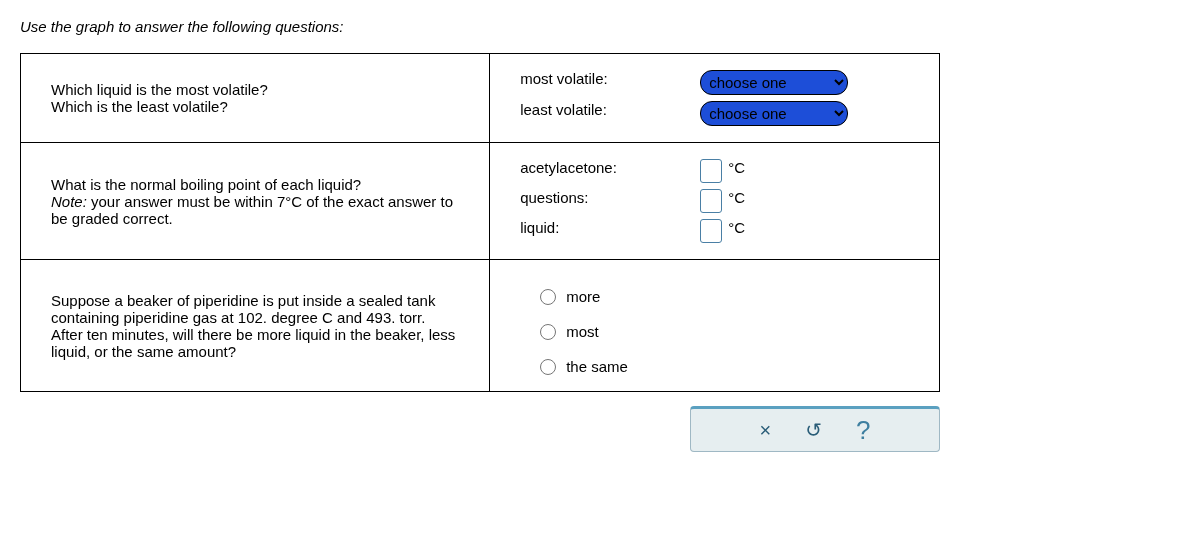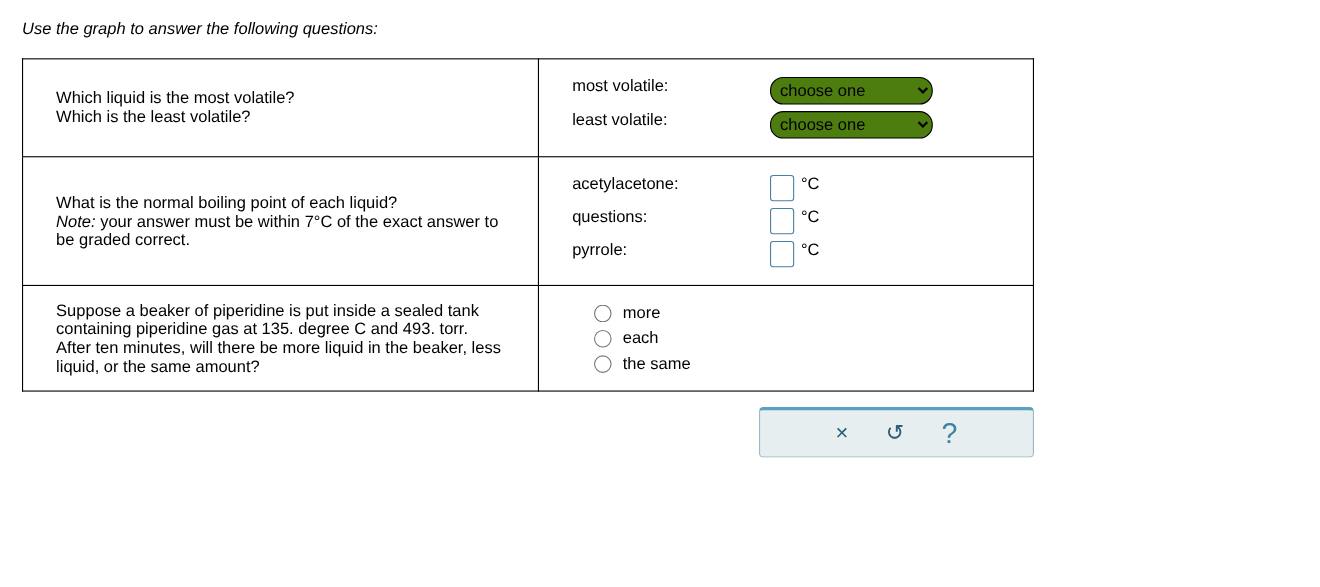--- a/index.html
+++ b/index.html
@@ -36,41 +36,41 @@
     margin: 6px 0;
   }
   .row-label {
     width: 180px;
   }
   .sel {
     font-family: inherit;
     font-size: 15px;
     border: 1.5px solid #000;
     border-radius: 12px;
-    background: #4d7c0f;
+    background: #1d4ed8;
     padding: 2px 4px;
     width: 148px;
   }
   .num-input {
     width: 22px;
     height: 24px;
     border: 1.5px solid #4a7fa5;
     border-radius: 3px;
     background: #fff;
     text-align: center;
     font-size: 14px;
     padding:0;
   }
   .unit {
     margin-left: 6px;
   }
   .radio-row {
     display: flex;
     align-items: center;
-    margin: 6px 0 6px 20px;
+    margin: 18px 0 6px 20px;
   }
   .radio-row input[type=radio] {
     width: 16px; height: 16px;
     margin: 0 10px 0 0;
     accent-color: #555;
   }
   .toolbar-wrap {
     width: 920px;
     display:flex;
     justify-content:flex-end;
@@ -142,38 +142,38 @@
         <span class="row-label">acetylacetone:</span>
         <input class="num-input" type="text" value="" style="">
         <span class="unit">°C</span>
       </div>
       <div class="row-inner">
         <span class="row-label">questions:</span>
         <input class="num-input" type="text" value="" style="">
         <span class="unit">°C</span>
       </div>
       <div class="row-inner">
-        <span class="row-label">pyrrole:</span>
+        <span class="row-label">liquid:</span>
         <input class="num-input" type="text" value="" style="">
         <span class="unit">°C</span>
       </div>
     </td>
   </tr>
   <tr>
     <td class="qcell">
-      <div>Suppose a beaker of piperidine is put inside a sealed tank containing piperidine gas at 135. degree C and 493. torr. After ten minutes, will there be more liquid in the beaker, less liquid, or the same amount?</div>
+      <div>Suppose a beaker of piperidine is put inside a sealed tank containing piperidine gas at 102. degree C and 493. torr. After ten minutes, will there be more liquid in the beaker, less liquid, or the same amount?</div>
     </td>
     <td class="acell">
       <label class="radio-row">
         <input type="radio" name="q3" style="">
         <span>more</span>
       </label>
       <label class="radio-row">
         <input type="radio" name="q3" style="">
-        <span>each</span>
+        <span>most</span>
       </label>
       <label class="radio-row">
         <input type="radio" name="q3" style="">
         <span>the same</span>
       </label>
     </td>
   </tr>
 </tbody>
   </table>
 

